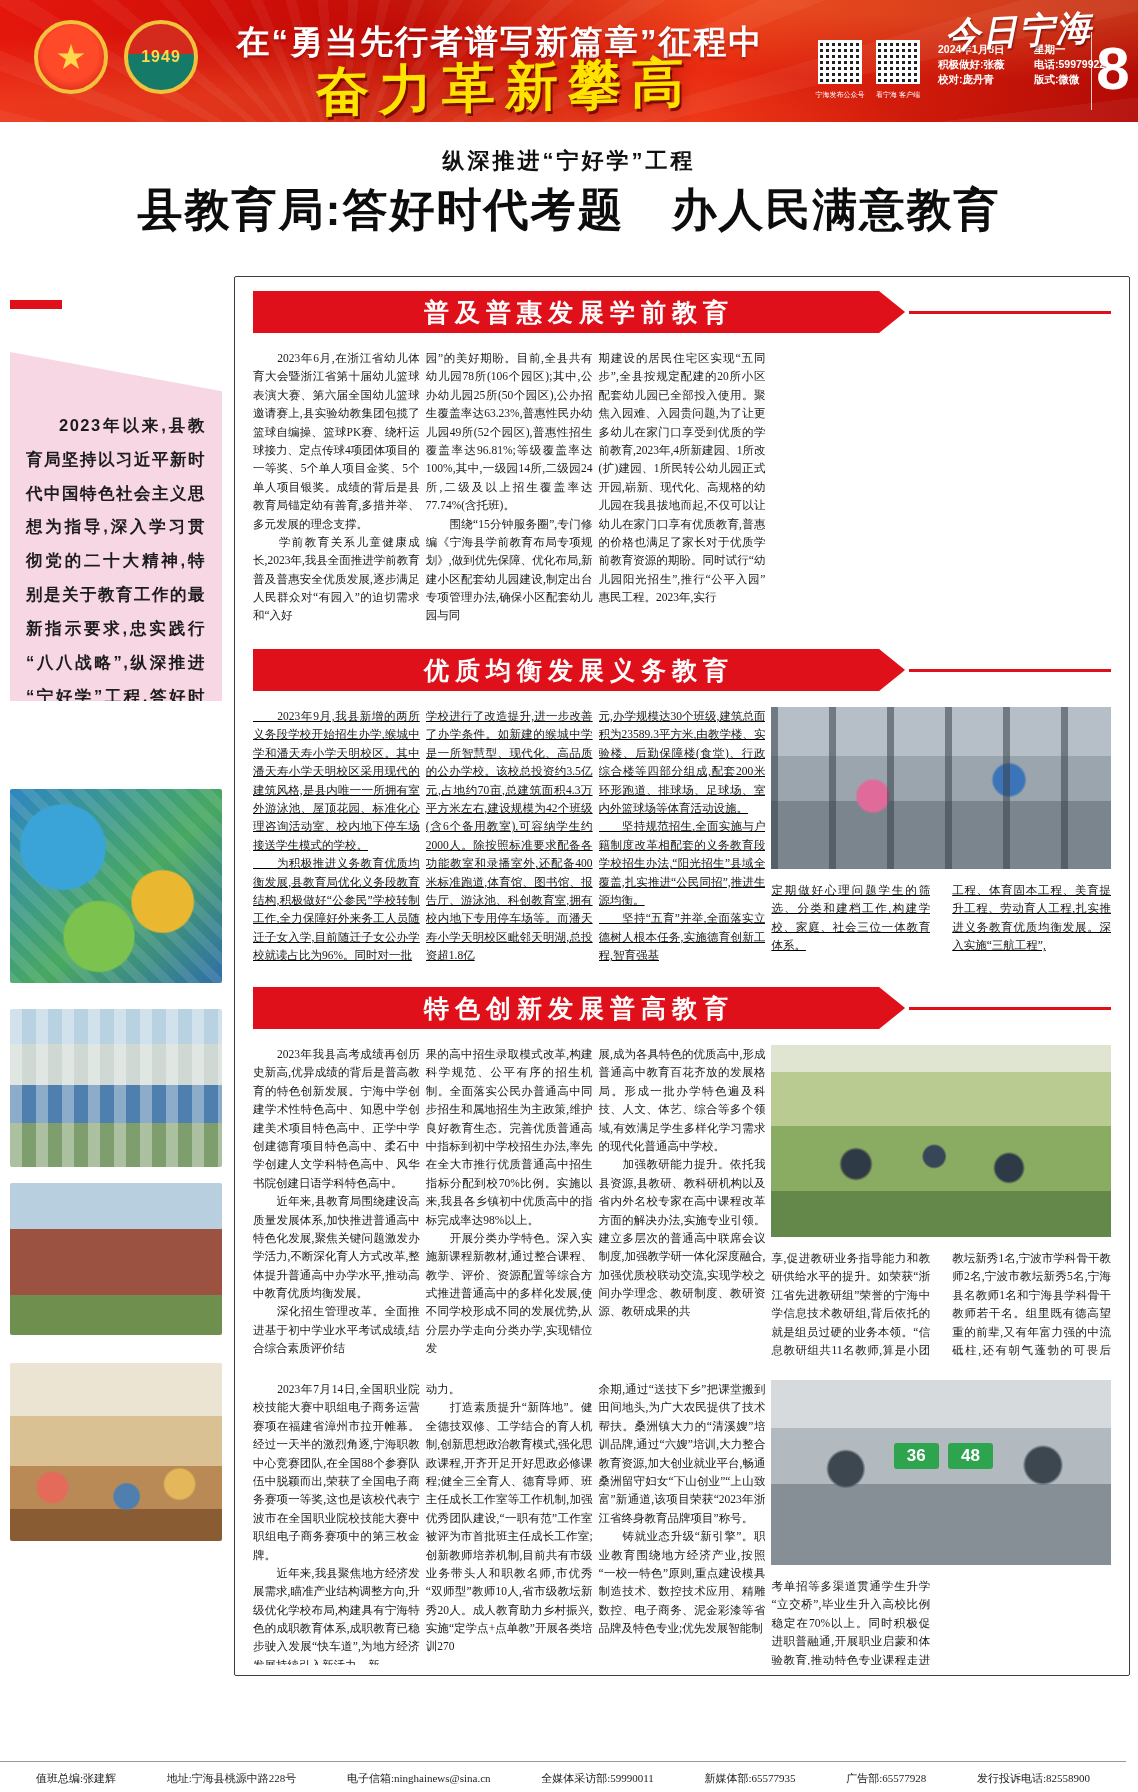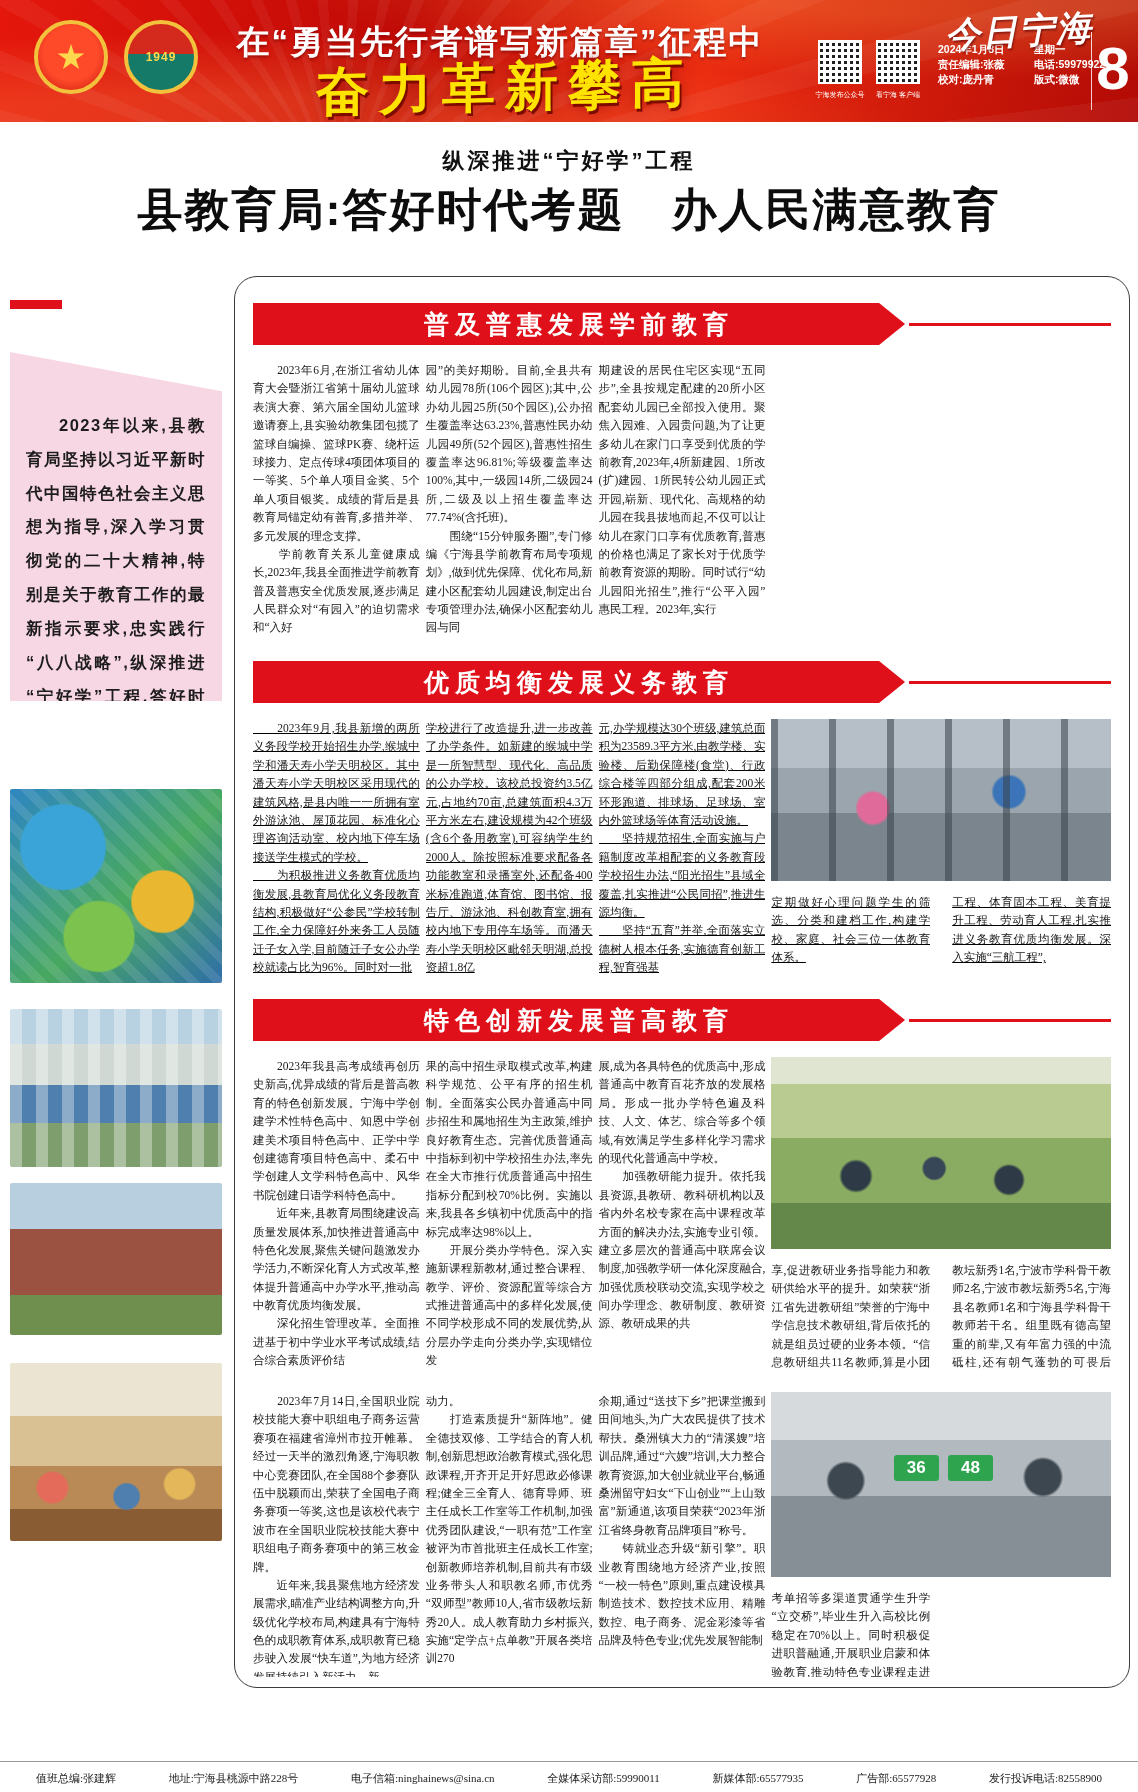--- a/index.html
+++ b/index.html
@@ -13,21 +13,21 @@
       radial-gradient(ellipse at 85% -20%, rgba(255,180,80,.25) 0 20%, transparent 50%),
       linear-gradient(100deg,#e5170c 0%,#c00a06 35%,#ea2a10 62%,#b20a05 100%);
     overflow:hidden;}
   .rays{position:absolute;inset:0;
     background:repeating-conic-gradient(from 200deg at 30% 160%, rgba(255,255,255,.05) 0 3deg, transparent 3deg 9deg);}
   .emblem{position:absolute;width:74px;height:74px;border-radius:50%;border:4px solid #f2c23c;
     display:flex;align-items:center;justify-content:center;box-sizing:border-box;}
   .emb-national{left:34px;top:20px;background:radial-gradient(circle at 50% 45%, #ff4a2a 0 55%, #c21208 100%);}
   .emb-national span{color:#ffd84d;font-size:30px;line-height:1;}
   .emb-cppcc{left:124px;top:20px;background:linear-gradient(180deg,#d42a1d 0 46%,#157a68 46% 100%);}
-  .emb-cppcc span{color:#ffd84d;font-size:12px;font-weight:bold;letter-spacing:1px;}
+  .emb-cppcc span{color:#ffd84d;font-size:16px;font-weight:bold;letter-spacing:1px;}
   .slogan{position:absolute;left:230px;top:20px;width:540px;text-align:center;
     color:#fff;font-size:33px;font-weight:bold;letter-spacing:2px;text-shadow:0 2px 3px rgba(120,0,0,.6);}
   .big-title{position:absolute;left:270px;top:52px;width:470px;text-align:center;
     color:#ffe300;font-size:53px;font-weight:900;letter-spacing:10px;transform:skewY(-1.5deg);
     font-family:"Liberation Serif",serif;text-shadow:2px 3px 0 #7e0b02,0 0 14px rgba(130,0,0,.55);}
   .qr{position:absolute;top:40px;width:44px;height:44px;background:
       repeating-linear-gradient(0deg,#111 0 3px,#fff 3px 6px),
       repeating-linear-gradient(90deg,#111 0 3px,#fff 3px 6px);
       background-blend-mode:screen;border:2px solid #fff;box-sizing:border-box;}
   .qr-1{left:818px;} .qr-2{left:876px;}
@@ -66,22 +66,22 @@
       repeating-linear-gradient(90deg, rgba(255,255,255,.35) 0 12px, transparent 12px 26px),
       linear-gradient(180deg,#b9d2e2 0 22%,#cfd8d2 22% 48%,#4f7fae 48% 72%,#7e9f6d 72% 100%);}
   .sph3{margin-top:16px;height:152px;background:
       linear-gradient(180deg,#b7cfdf 0 30%,#9c5240 30% 74%,#6f8f4f 74% 100%);}
   .sph4{margin-top:28px;height:178px;background:
       radial-gradient(circle at 20% 70%, #e46a5a 0 7%, transparent 8%),
       radial-gradient(circle at 55% 75%, #4f7fae 0 7%, transparent 8%),
       radial-gradient(circle at 80% 68%, #e4b85a 0 7%, transparent 8%),
       linear-gradient(180deg,#ece4d3 0 30%,#d9c193 30% 58%,#b98a55 58% 82%,#8a5c33 82% 100%);}
 
-  .main-box{flex:1;margin-top:30px;border:1.5px solid #3c3c3c;border-radius:23px;
-    padding:26px 18px 10px;box-sizing:border-box;}
+  .main-box{flex:1;margin-top:30px;border:1.5px solid #3c3c3c;border-radius:2px;
+    padding:14px 18px 10px;box-sizing:border-box;}
 
   .sec{margin-top:20px;} .sec:first-child{margin-top:0;}
   .sec-banner{display:flex;align-items:center;}
   .banner-bar{background:#e0101a;color:#fff;height:42px;width:76%;
     display:flex;align-items:center;justify-content:center;
     font-size:25px;font-weight:800;letter-spacing:6px;
     clip-path:polygon(0 0,calc(100% - 26px) 0,100% 50%,calc(100% - 26px) 100%,0 100%);}
   .banner-line{flex:1;height:3px;background:#e0101a;margin-left:4px;}
   .sec-body{display:grid;grid-template-columns:repeat(5,1fr);column-gap:6px;
     margin-top:16px;overflow:hidden;}
@@ -113,21 +113,21 @@
       linear-gradient(180deg,#dfe5d0 0 14%,#b9cb90 14% 42%,#8aab62 42% 76%,#64884a 76% 100%);}
   .mph4{background:
       radial-gradient(circle at 22% 48%, #3d4750 0 6%, transparent 7%),
       radial-gradient(circle at 80% 46%, #3d4750 0 6%, transparent 7%),
       linear-gradient(180deg,#d6dadd 0 26%,#b3babf 26% 56%,#878f96 56% 100%);}
   .badge{position:absolute;top:34%;width:45px;height:26px;background:#2ea44f;color:#fff;
     font-size:17px;font-weight:800;text-align:center;line-height:26px;border-radius:3px;}
   .badge-a{left:36%;} .badge-b{left:52%;}
 
   
-  .footer{position:absolute;left:0;right:0;bottom:6px;border-top:1px solid #999;
+  .footer{position:absolute;left:0;right:12px;bottom:6px;border-top:1px solid #999;
     padding:9px 36px 0;display:flex;justify-content:space-between;
     font-size:11px;color:#222;font-family:"Liberation Serif",serif;}
 </style>
 </head>
 <body>
 
 <div class="masthead-bar">
   <div class="rays"></div>
   <div class="emblem emb-national">
     <span>★</span>
@@ -137,21 +137,21 @@
   </div>
   <div class="slogan">在“勇当先行者谱写新篇章”征程中</div>
   <div class="big-title">奋力革新攀高</div>
   <div class="qr qr-1"></div>
   <div class="qr qr-2"></div>
   <div class="qr-label ql-1">宁海发布公众号</div>
   <div class="qr-label ql-2">看宁海 客户端</div>
   <div class="meta">
     <span>2024年1月8日</span>
     <span>星期一</span>
-    <span>责任编辑:张薇</span>
+    <span>积极做好:张薇</span>
     <span>电话:59979922</span>
     <span>校对:庞丹青</span>
     <span>版式:微微</span>
   </div>
   <div class="masthead-name">今日宁海</div>
   <div class="pagebox">8</div>
 </div>
 
 <div class="kicker">纵深推进“宁好学”工程</div>
 <div class="headline">县教育局:答好时代考题　办人民满意教育</div>

